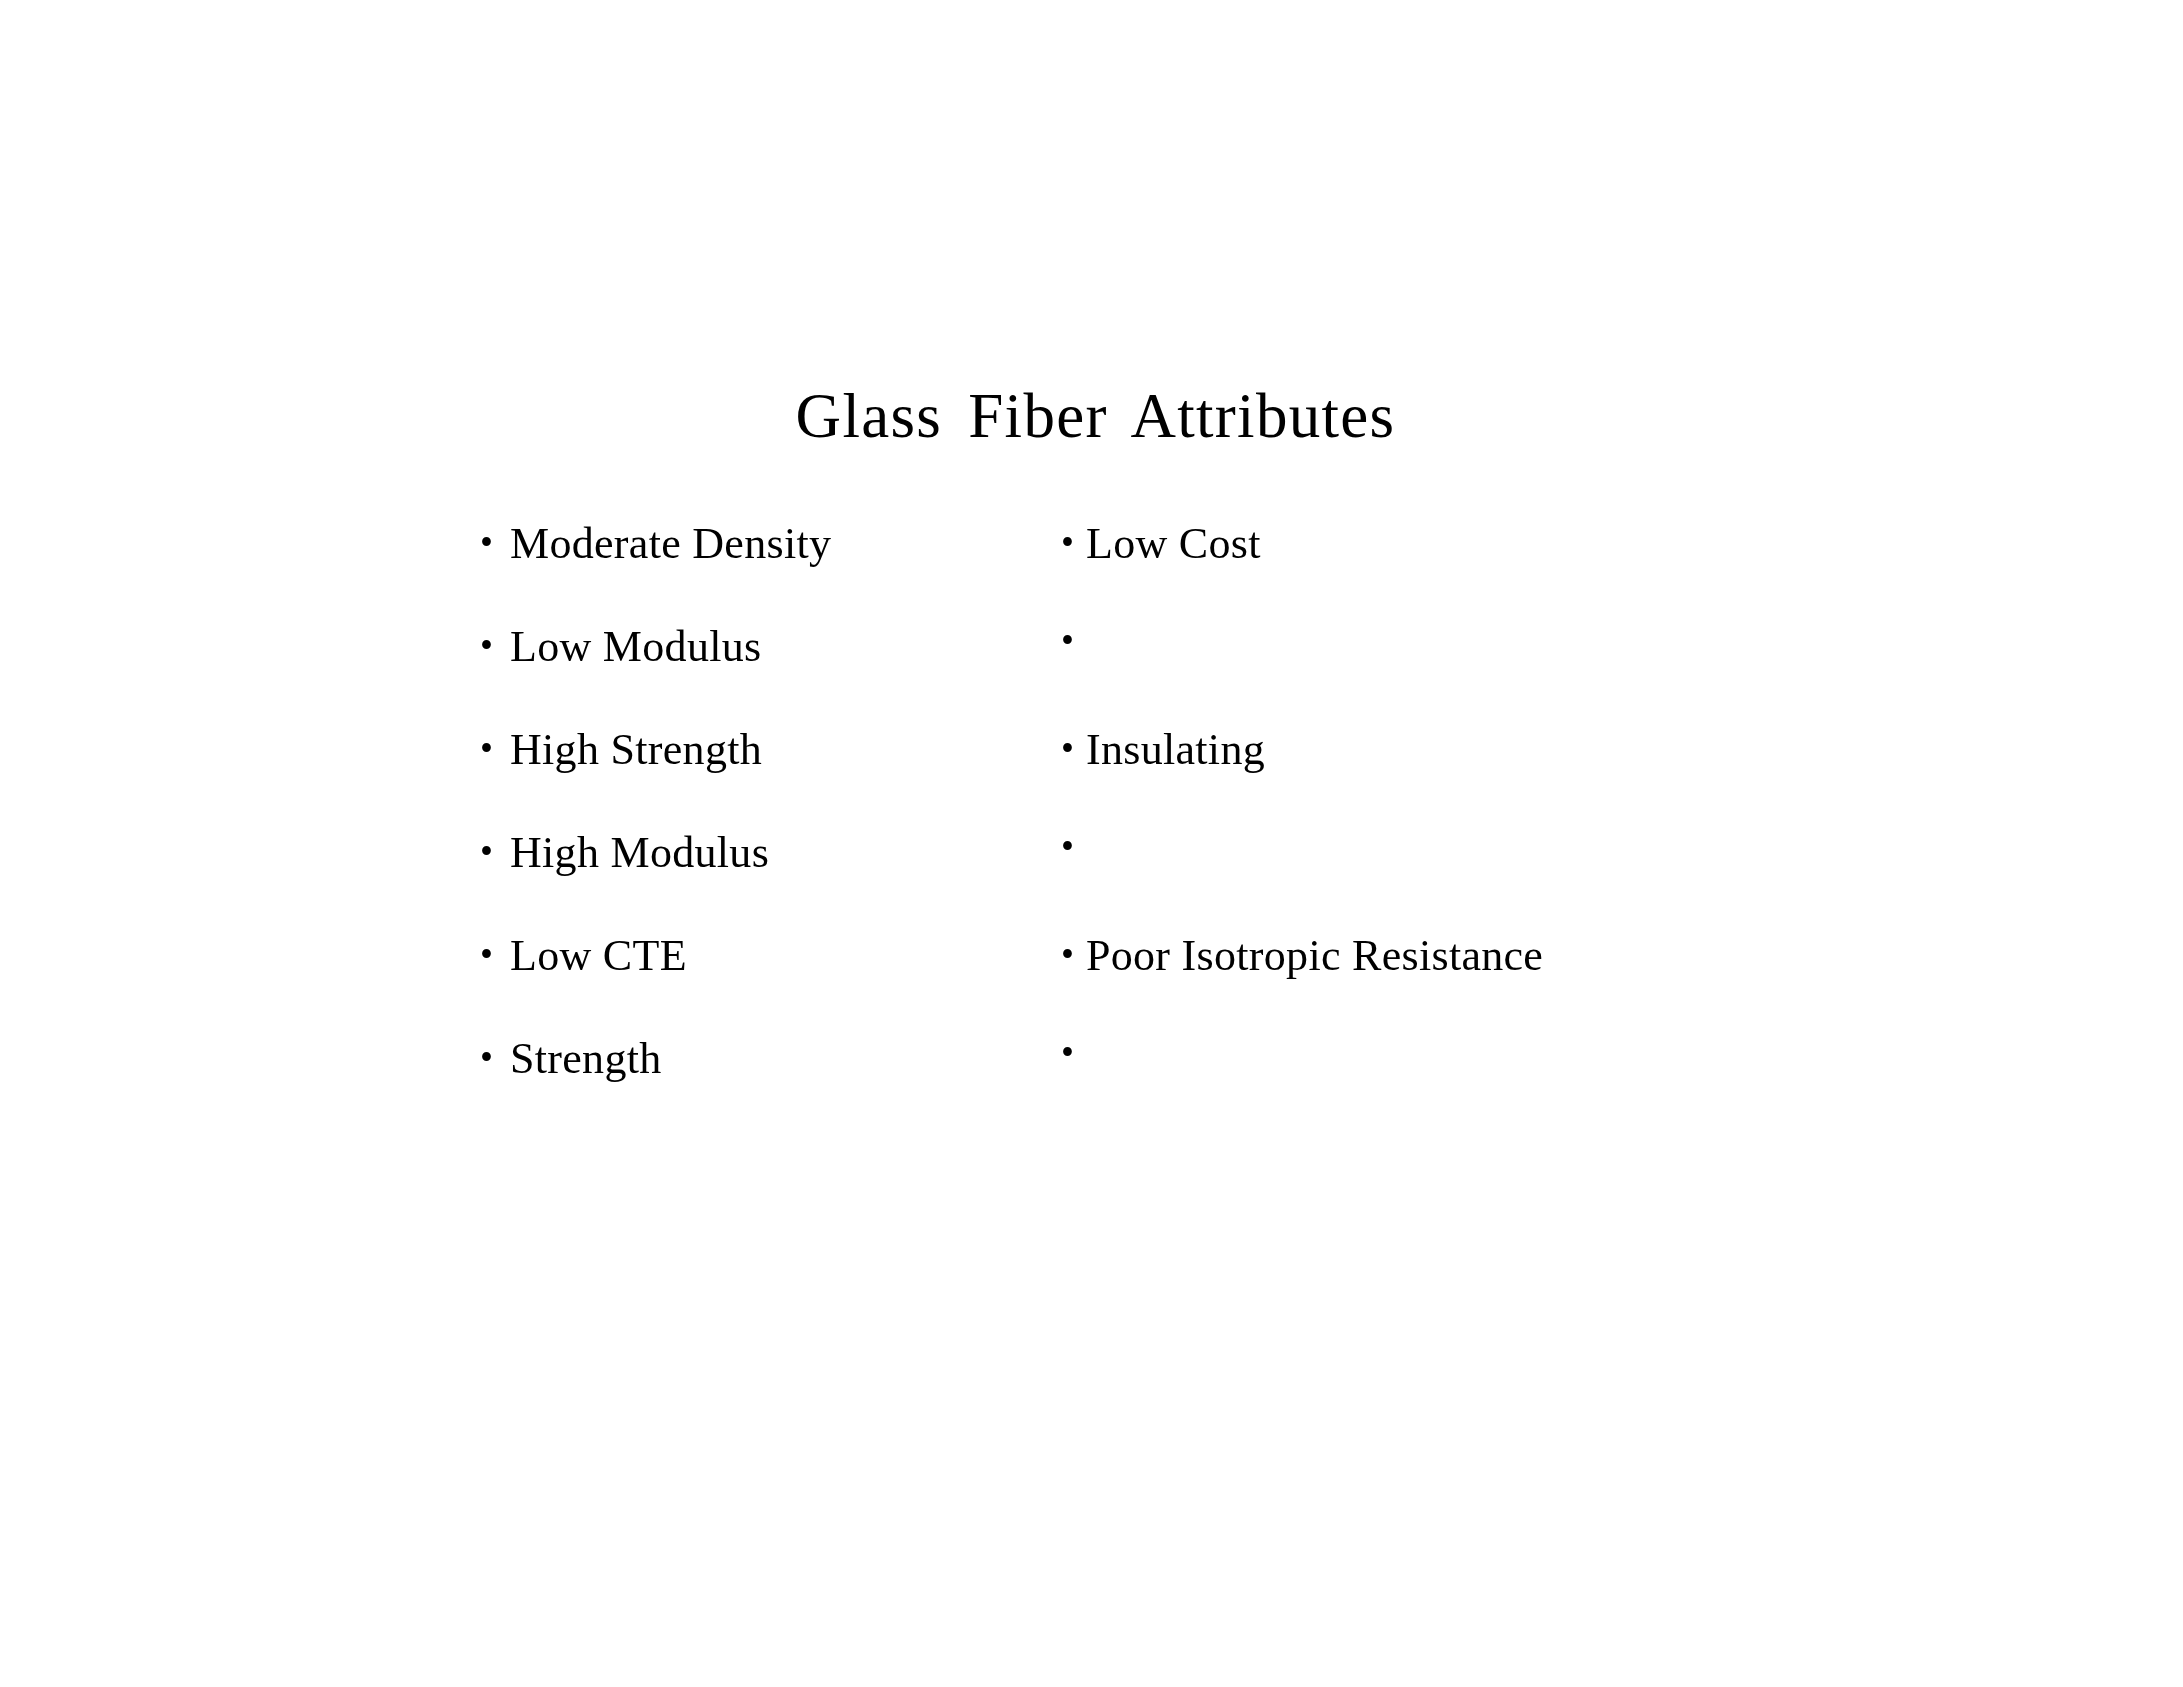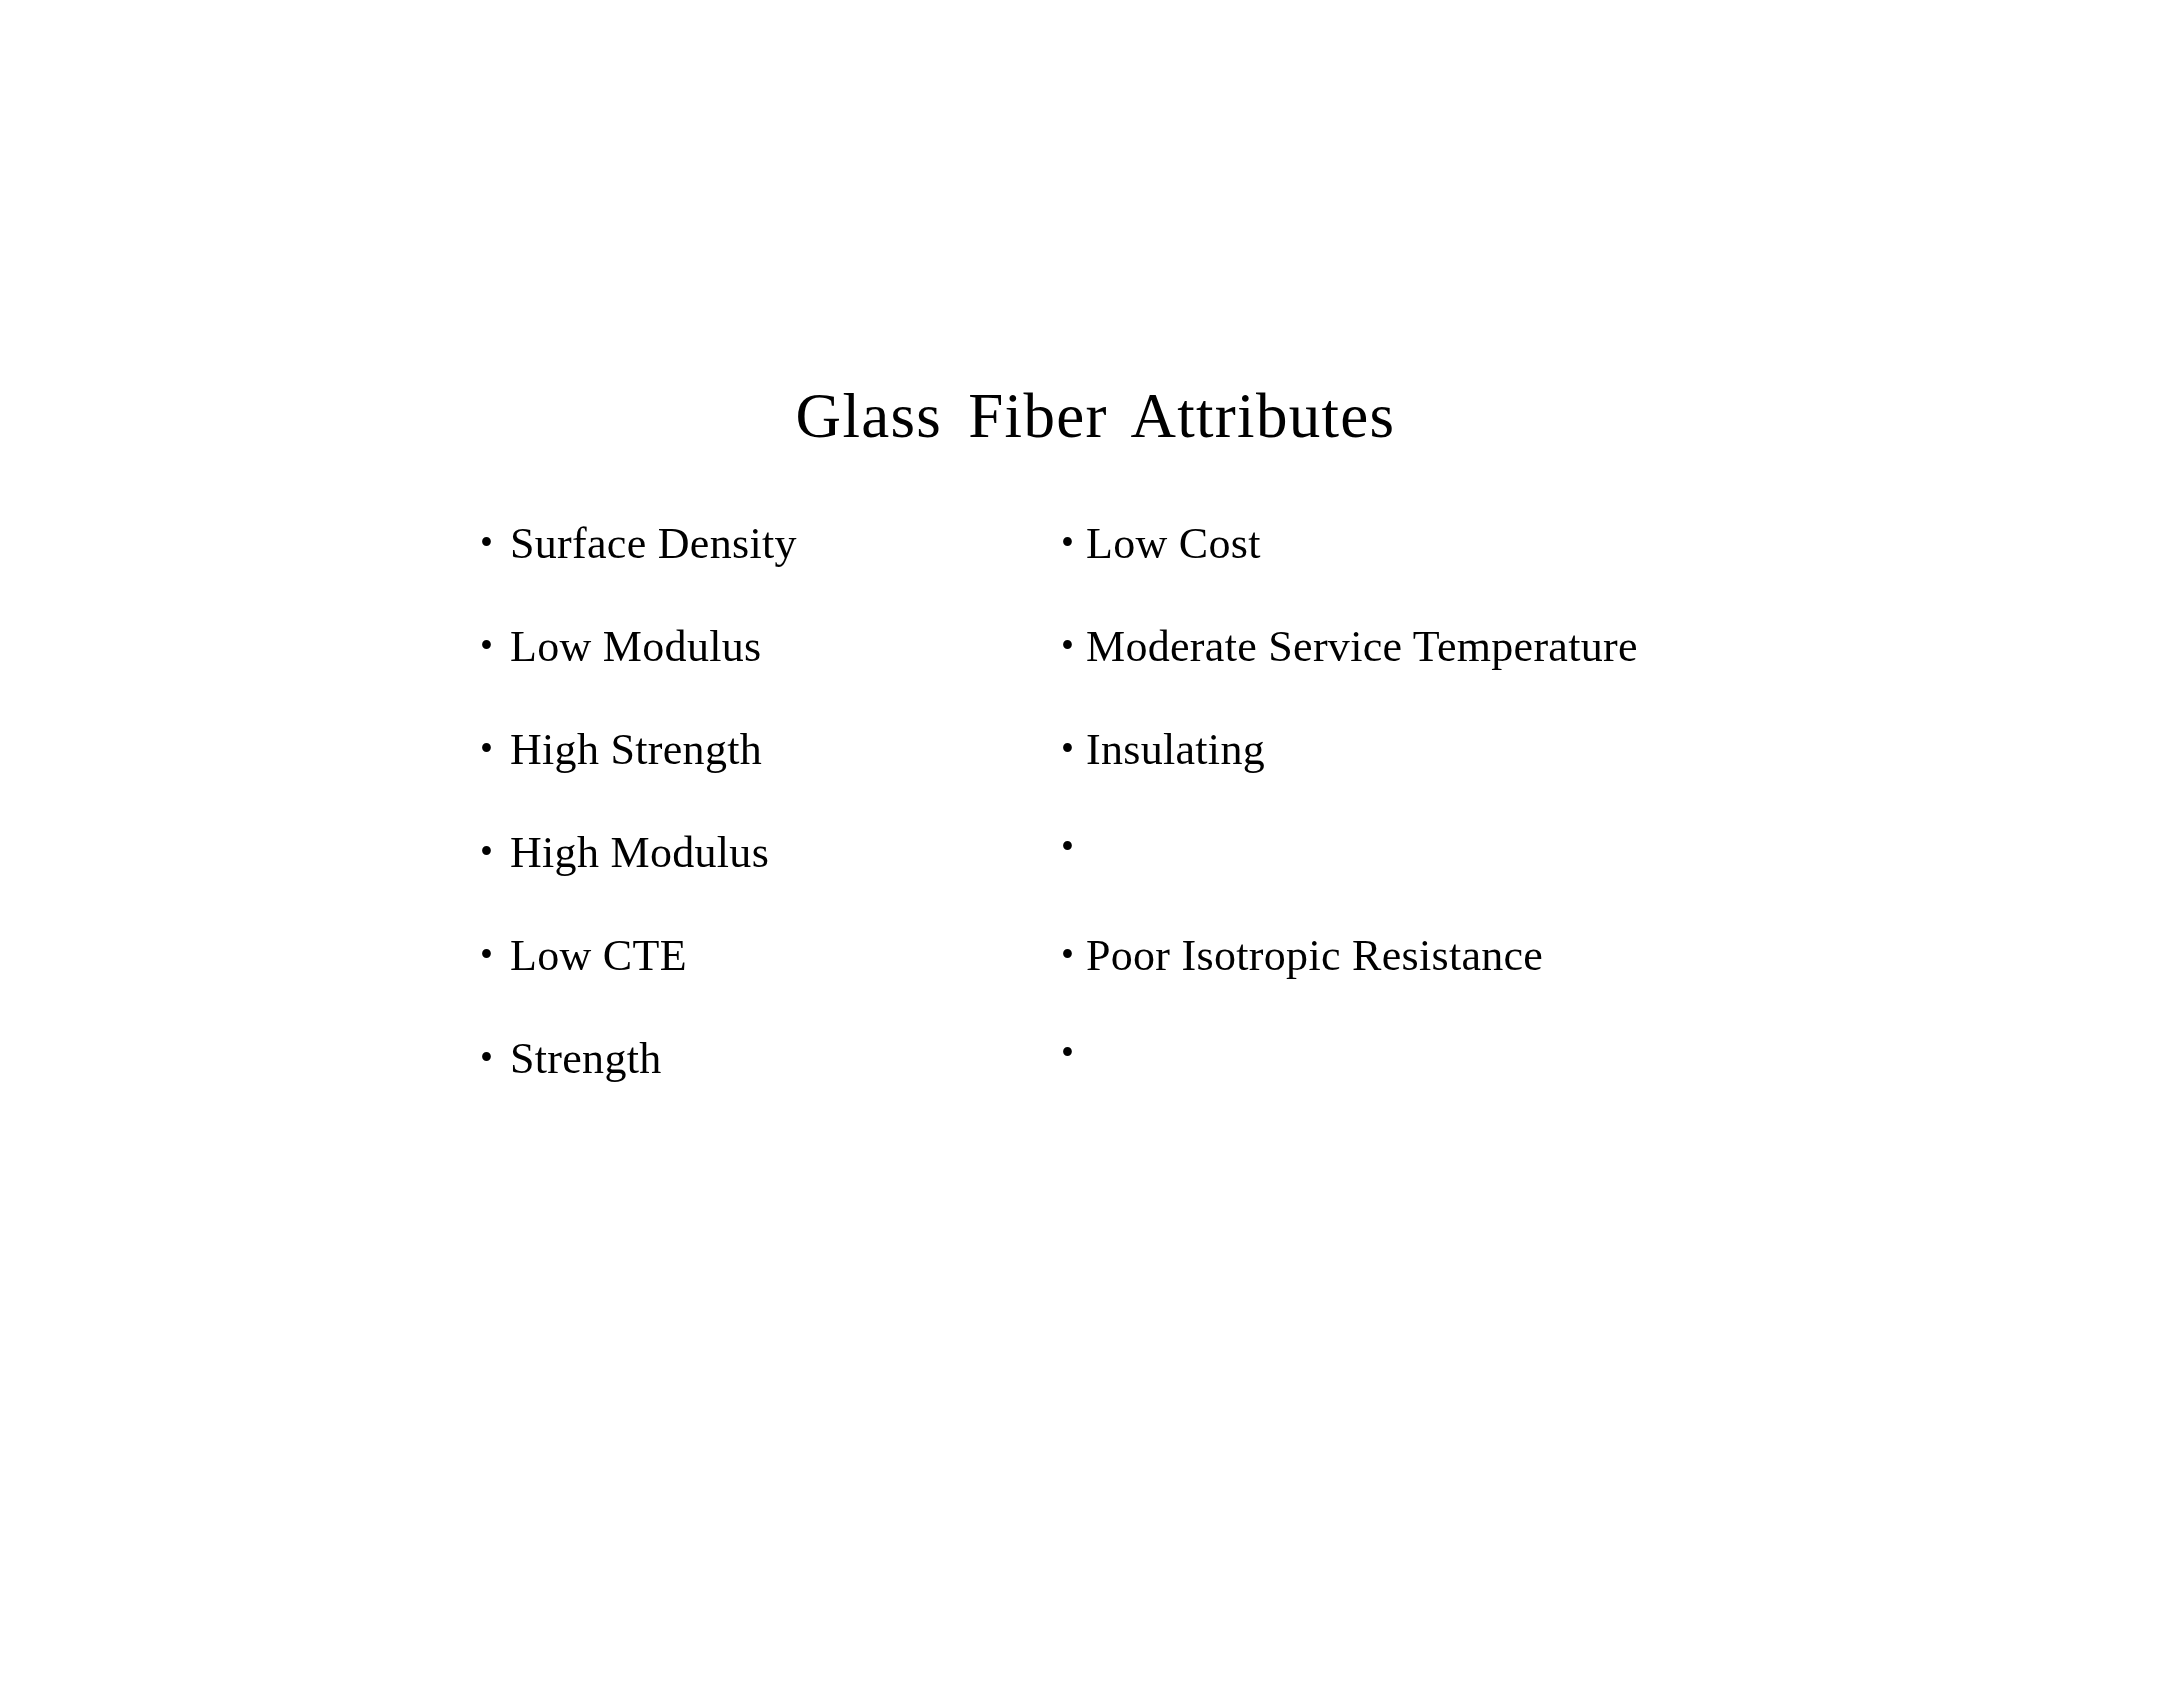--- a/index.html
+++ b/index.html
@@ -83,21 +83,21 @@
 <div class="slide">
 
   <h1 class="slide-title">Glass Fiber Attributes</h1>
 
   <div class="columns">
 
     <div class="column column-left">
 
       <div class="bullet-row">
         <span class="bullet-dot">•</span>
-        <span class="bullet-text">Surface Density</span>
+        <span class="bullet-text">Moderate Density</span>
       </div>
 
       <div class="bullet-row">
         <span class="bullet-dot">•</span>
         <span class="bullet-text">Low Modulus</span>
       </div>
 
       <div class="bullet-row">
         <span class="bullet-dot">•</span>
         <span class="bullet-text">High Strength</span>
@@ -122,21 +122,20 @@
 
     <div class="column column-right">
 
       <div class="bullet-row">
         <span class="bullet-dot">•</span>
         <span class="bullet-text">Low Cost</span>
       </div>
 
       <div class="bullet-row">
         <span class="bullet-dot">•</span>
-        <span class="bullet-text">Moderate Service Temperature</span>
       </div>
 
       <div class="bullet-row">
         <span class="bullet-dot">•</span>
         <span class="bullet-text">Insulating</span>
       </div>
 
       <div class="bullet-row">
         <span class="bullet-dot">•</span>
       </div>

